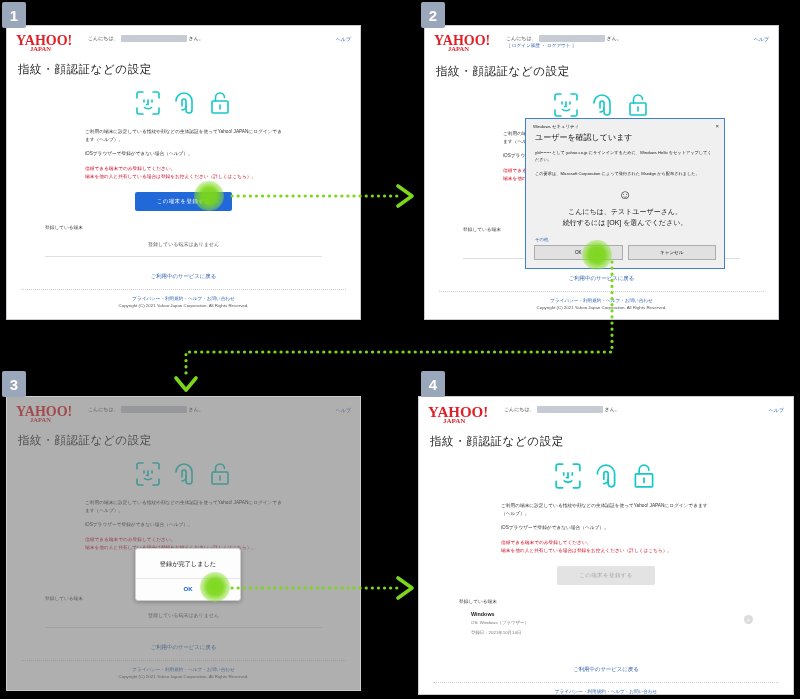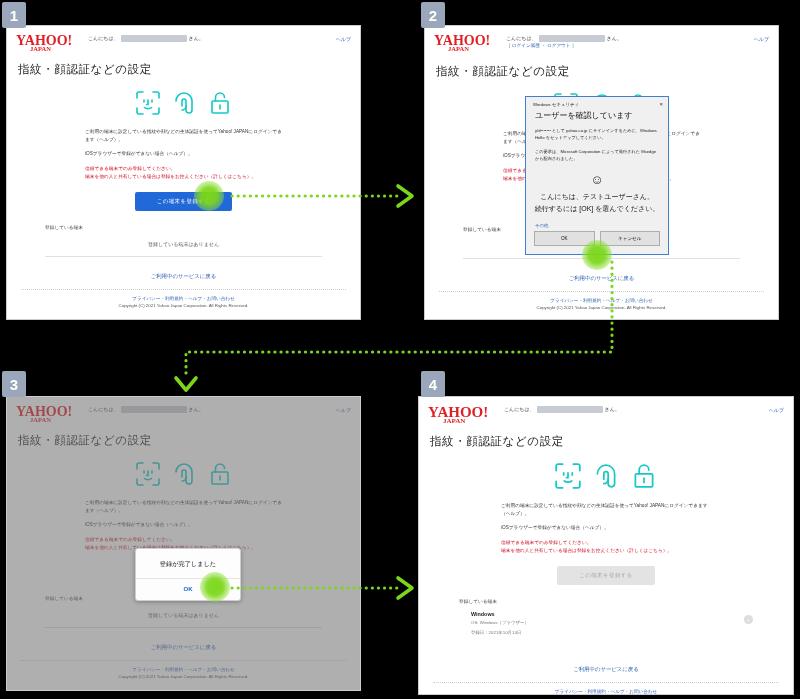--- a/index.html
+++ b/index.html
@@ -315,21 +315,21 @@
       <div class="devempty">登録している端末はありません</div>
 
       <div class="backlink">ご利用中のサービスに戻る</div>
       <div class="frule"></div>
       <div class="fnote">
         <div class="flinks">プライバシー・利用規約・ヘルプ・お問い合わせ</div>
         <div class="fcopy">Copyright (C) 2021 Yahoo Japan Corporation. All Rights Reserved.</div>
       </div>
     </div>
 
-    <div class="wdlg" style="left:100px; top:70px; width:144px;">
+    <div class="wdlg" style="left:100px; top:92px; width:200px;">
       <div class="wdlg-title">
         <span class="t">Windows セキュリティ</span>
         <span class="x">×</span>
       </div>
       <div class="wdlg-h">ユーザーを確認しています</div>
       <div class="wdlg-p">y/d••••••• として yahoo.co.jp にサインインするために、Windows Hello をセットアップしてください。</div>
       <div class="wdlg-p">この要求は、Microsoft Corporation によって発行された Msedge から配布されました。</div>
       <div class="wdlg-face">☺</div>
       <div class="wdlg-hello">
         <div>こんにちは、テストユーザーさん。</div>

